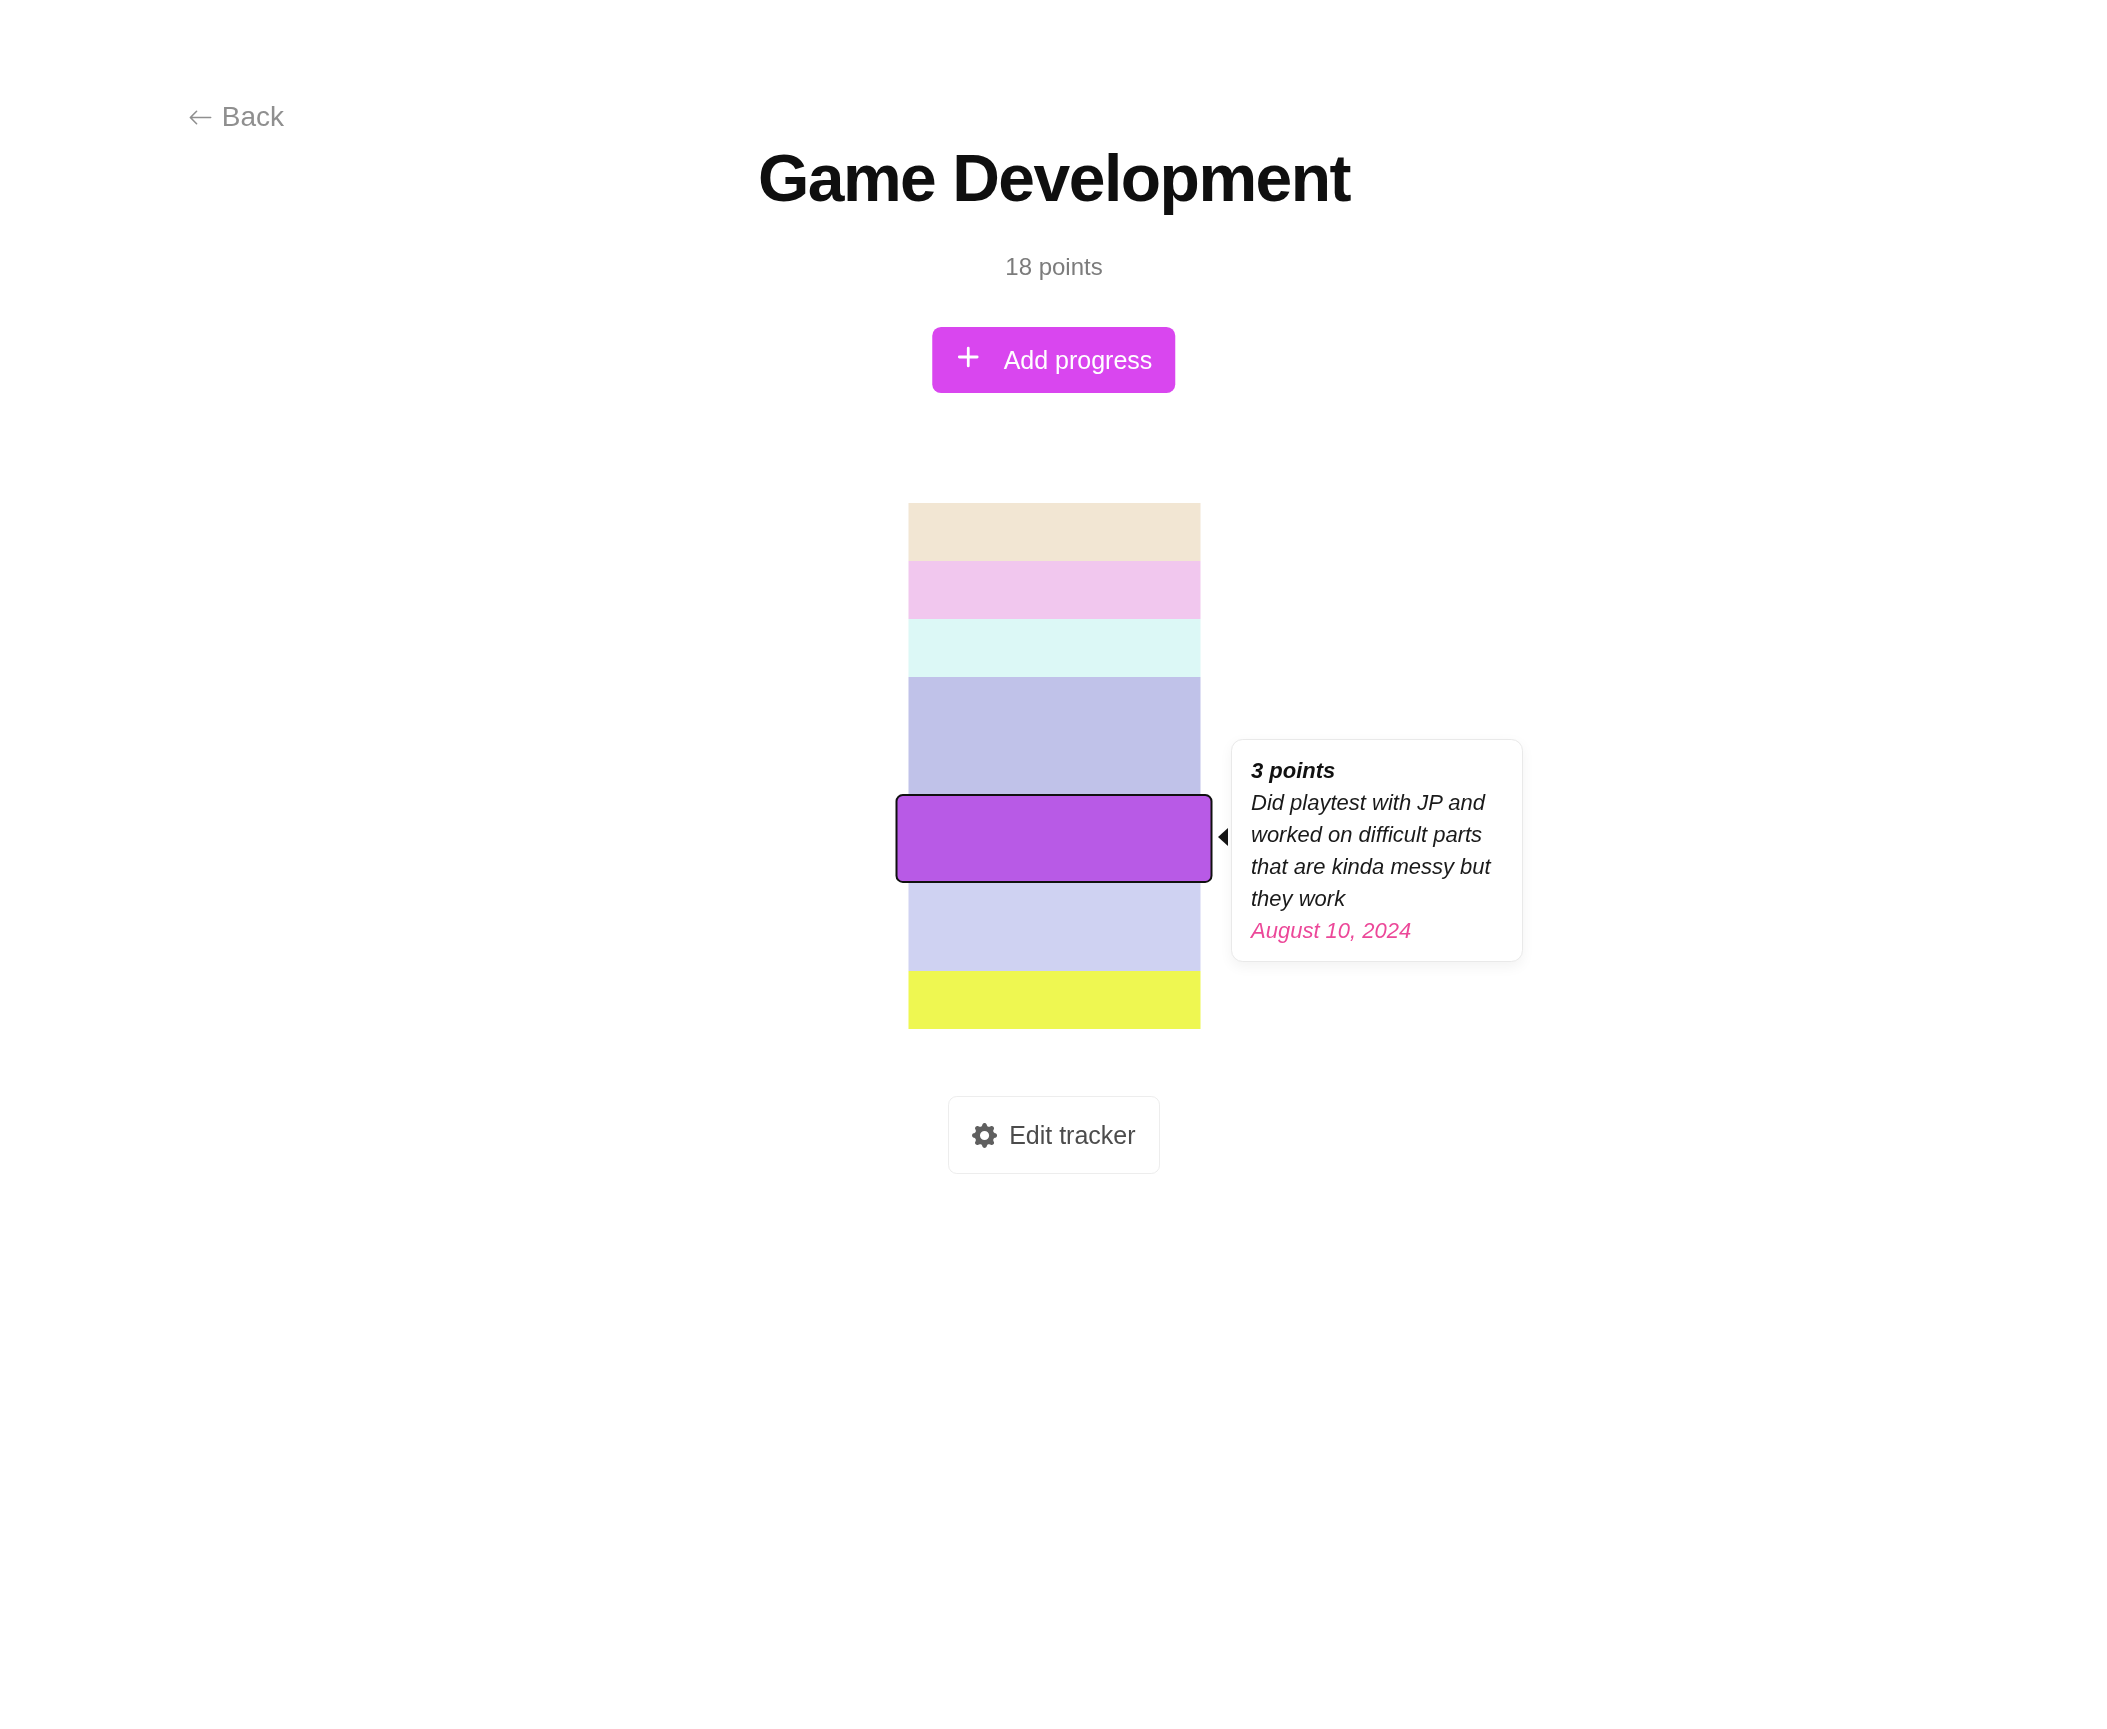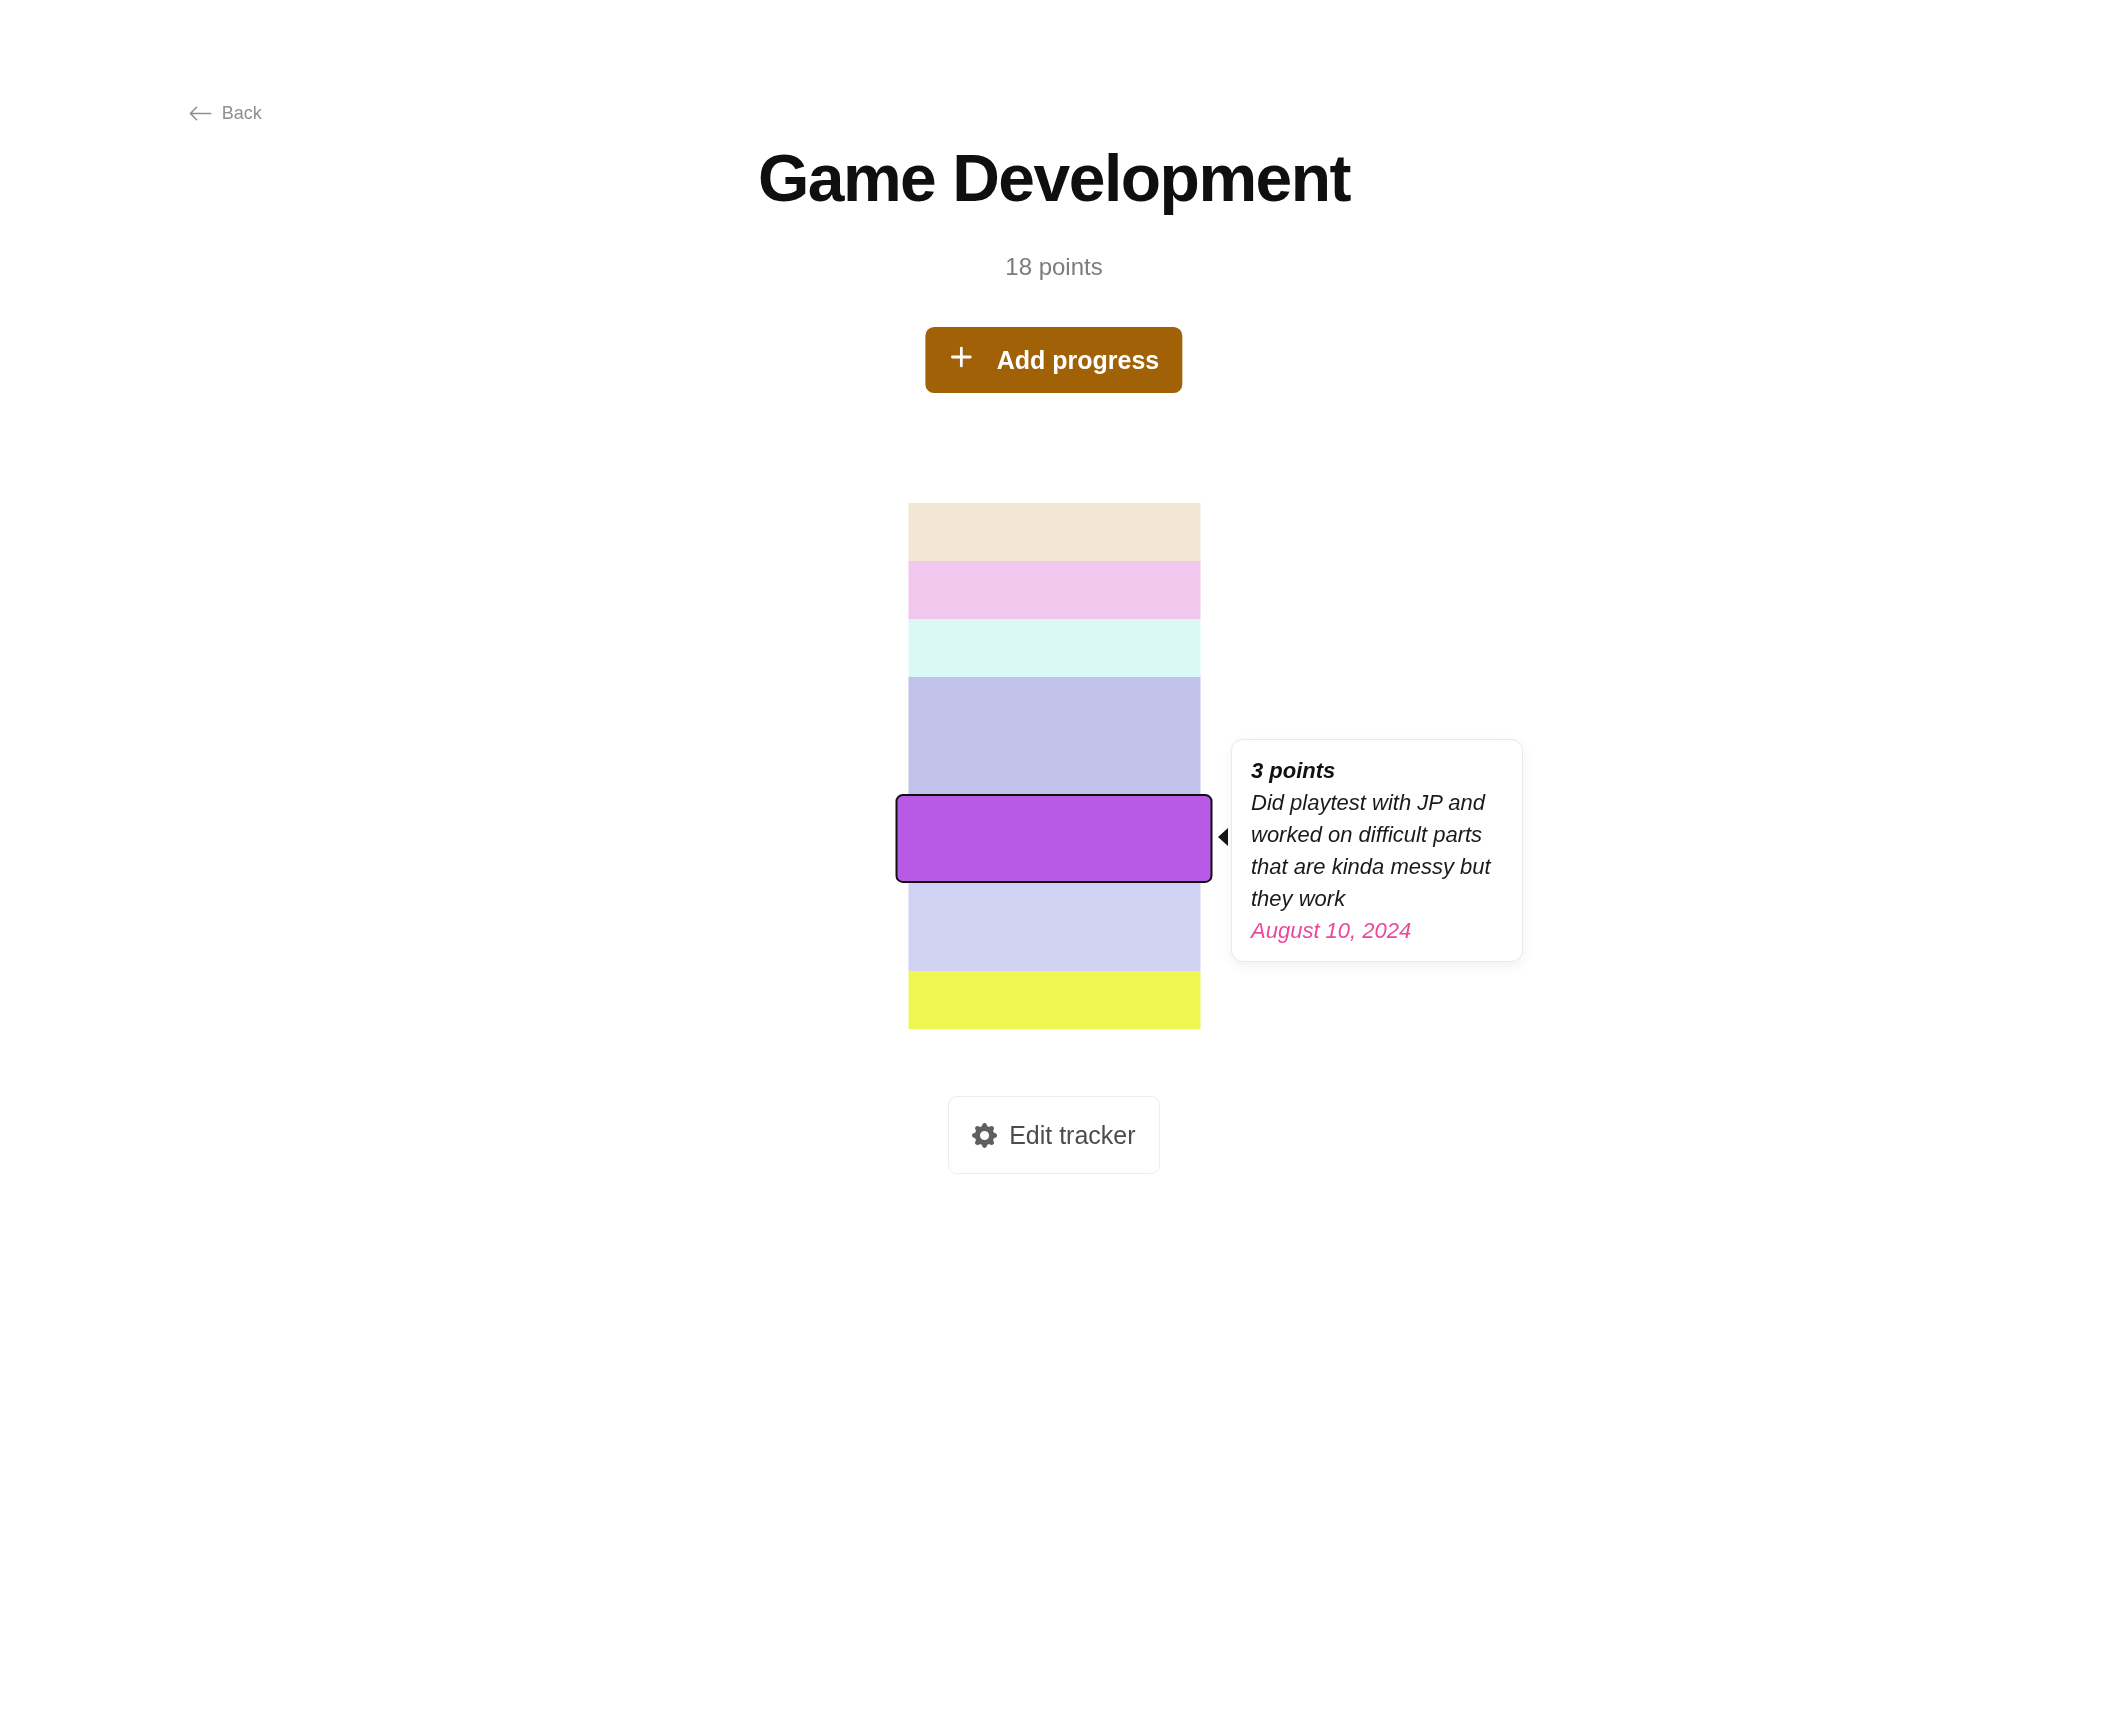--- a/index.html
+++ b/index.html
@@ -9,44 +9,44 @@
     font-family:"Liberation Sans", sans-serif;
     color:#111;
     overflow:hidden;
   }
   .page { position:relative; width:2108px; height:1730px; background:#fff; }
 
   
   .back {
     position:absolute; left:188px; top:101px;
     display:inline-flex; align-items:center; gap:8.8px;
-    color:#8f8f8f; font-size:18px; cursor:pointer; text-decoration:none;
+    color:#8f8f8f; font-size:28px; cursor:pointer; text-decoration:none;
   }
   .back svg { display:block; }
 
   
   .title {
     position:absolute; top:140px; left:0; width:100%;
     text-align:center; font-size:66px; font-weight:bold;
     letter-spacing:-1.5px; color:#0f0f0f;
   }
   .subtitle {
     position:absolute; top:253px; left:0; width:100%;
     text-align:center; font-size:24px; color:#7c7c7c;
   }
 
   
   .add-btn {
     position:absolute; top:327px; left:50%; transform:translateX(-50%);
     display:inline-flex; align-items:center; gap:22px;
     height:66px; padding:0 23.4px;
-    background:#a16207; color:#fff;
+    background:#d946ef; color:#fff;
     border:none; border-radius:8.8px;
     font-family:"Liberation Sans", sans-serif;
-    font-size:25px; font-weight:bold; cursor:pointer;
+    font-size:25px; font-weight:normal; cursor:pointer;
   }
 
   
   .bar {
     position:absolute; top:503px; left:50%; transform:translateX(-50%);
     width:317px;
     display:flex; flex-direction:column; align-items:center;
   }
   .segment { width:292px; flex:none; }
   .segment.selected {

